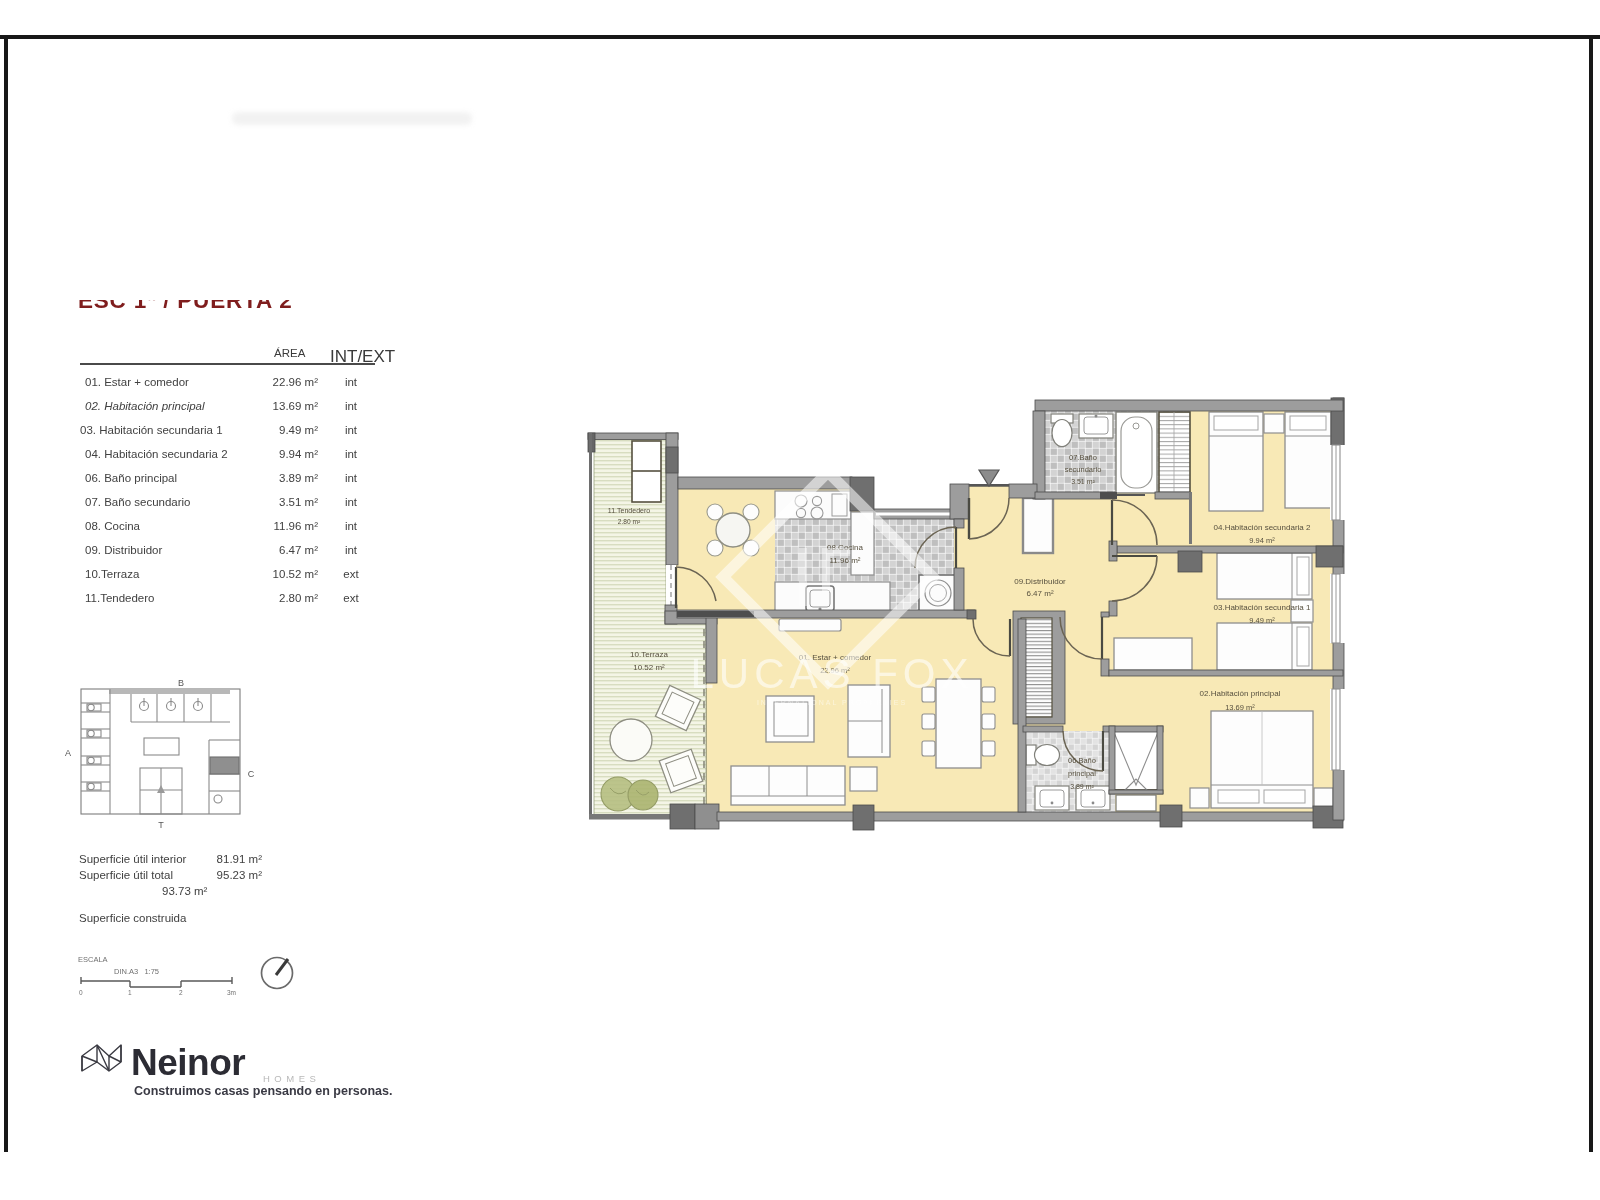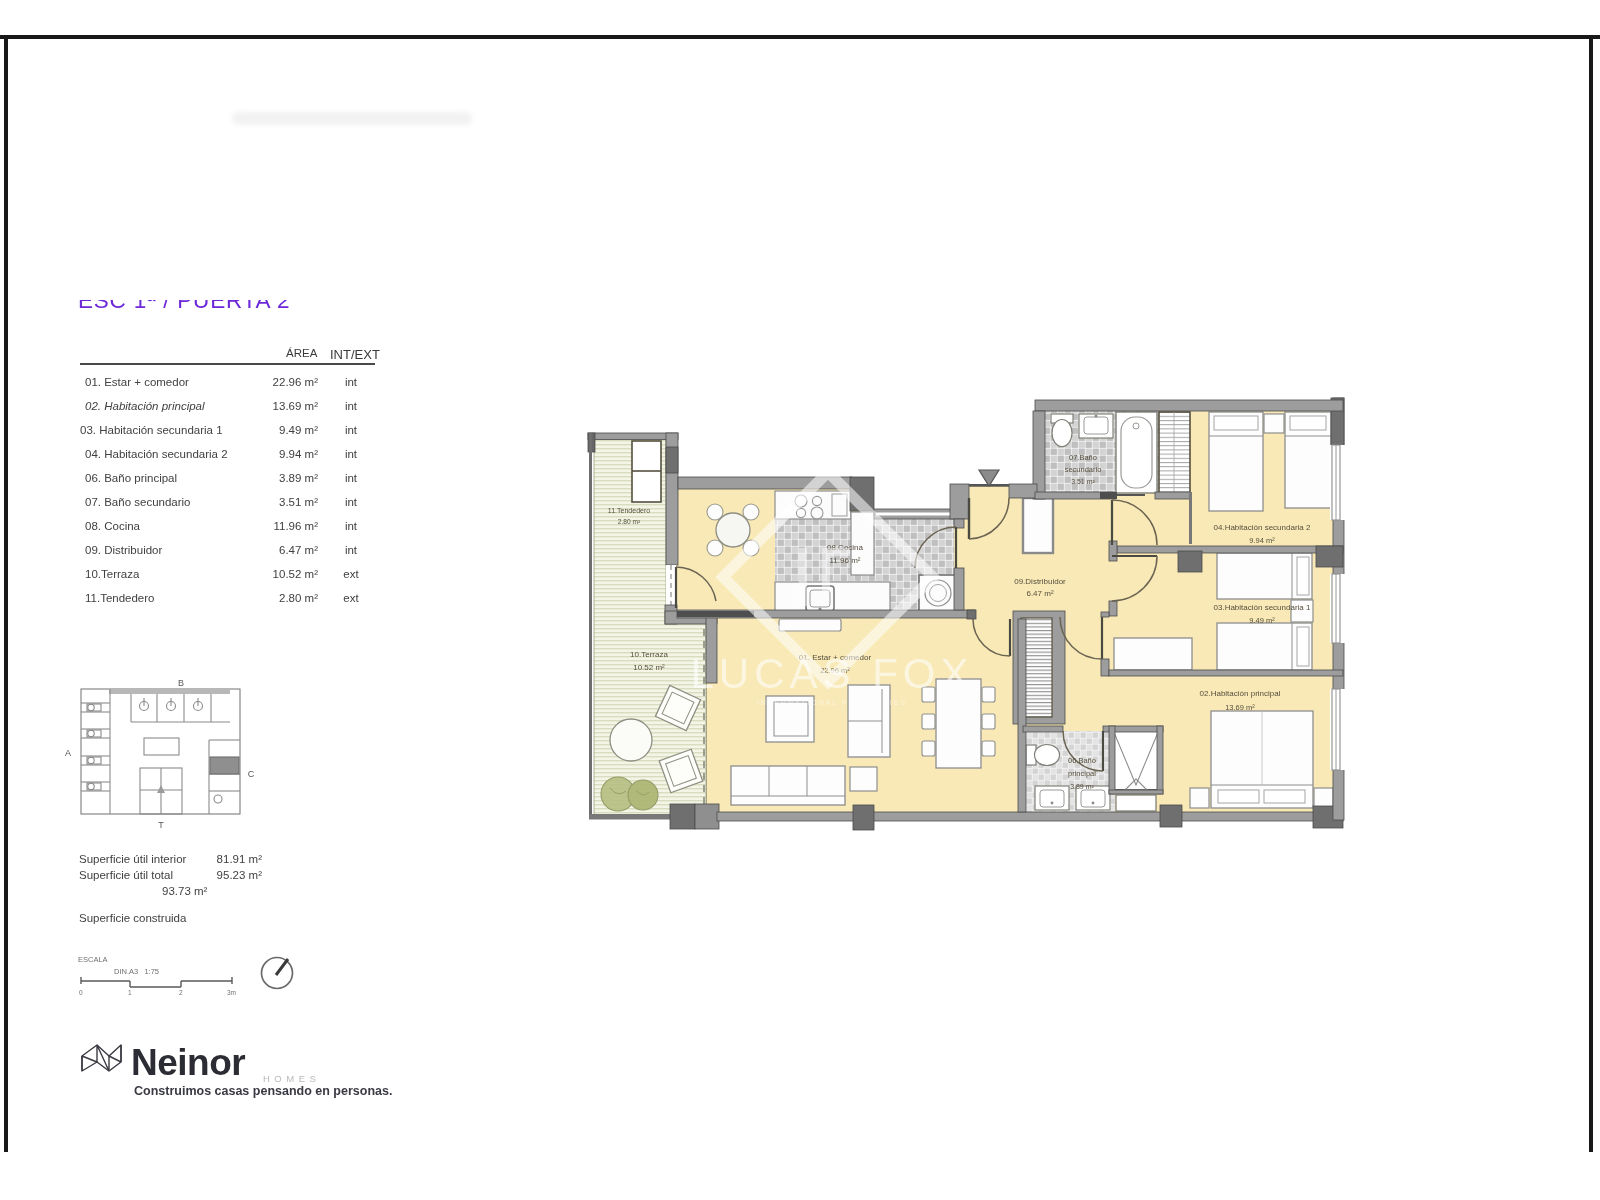--- a/index.html
+++ b/index.html
@@ -12,25 +12,25 @@
 
 <div class="abs" style="left:0;top:35px;width:1600px;height:4px;background:#181818;"></div>
 
 <div class="abs" style="left:4px;top:35px;width:4px;height:1117px;background:#181818;"></div>
 
 <div class="abs" style="left:1589px;top:35px;width:4px;height:1117px;background:#181818;"></div>
 
 <div class="abs" style="left:232px;top:112px;width:240px;height:13px;background:#f2f2f2;border-radius:6px;filter:blur(2.5px);"></div>
 
 <div class="abs" style="left:78px;top:300px;width:480px;height:15px;overflow:hidden;">
-  <div style="font-size:22.5px;font-weight:normal;color:#6d28d9;letter-spacing:0.8px;margin-top:-12.5px;white-space:nowrap;">ESC 1ª / PUERTA 2</div>
+  <div style="font-size:22.5px;font-weight:bold;color:#7f1d1d;letter-spacing:0.8px;margin-top:-12.5px;white-space:nowrap;">ESC 1ª / PUERTA 2</div>
 </div>
 
-<div class="abs" style="left:286px;top:347px;width:60px;font-size:11.5px;color:#3a3a3a;">ÁREA</div>
-<div class="abs" style="left:330px;top:347px;width:60px;font-size:13px;color:#3a3a3a;">INT/EXT</div>
+<div class="abs" style="left:274px;top:347px;width:60px;font-size:11.5px;color:#3a3a3a;">ÁREA</div>
+<div class="abs" style="left:330px;top:347px;width:60px;font-size:17px;color:#3a3a3a;">INT/EXT</div>
 
 <div class="abs" style="left:80px;top:363px;width:295px;height:1.5px;background:#4a4a4a;"></div>
 
 <div id="tablerows" style="position:absolute;left:0;top:0;font-size:11.5px;color:#414141;white-space:nowrap;">
   <div class="abs" style="left:85px;top:376px;">01. Estar + comedor</div>
       <div class="abs" style="left:218px;top:376px;width:100px;text-align:right;">22.96 m²</div>
       <div class="abs" style="left:338px;top:376px;width:26px;text-align:center;">int</div>
   <div class="abs" style="left:85px;top:400px;font-style:italic;">02. Habitación principal</div>
       <div class="abs" style="left:218px;top:400px;width:100px;text-align:right;">13.69 m²</div>
       <div class="abs" style="left:338px;top:400px;width:26px;text-align:center;">int</div>

